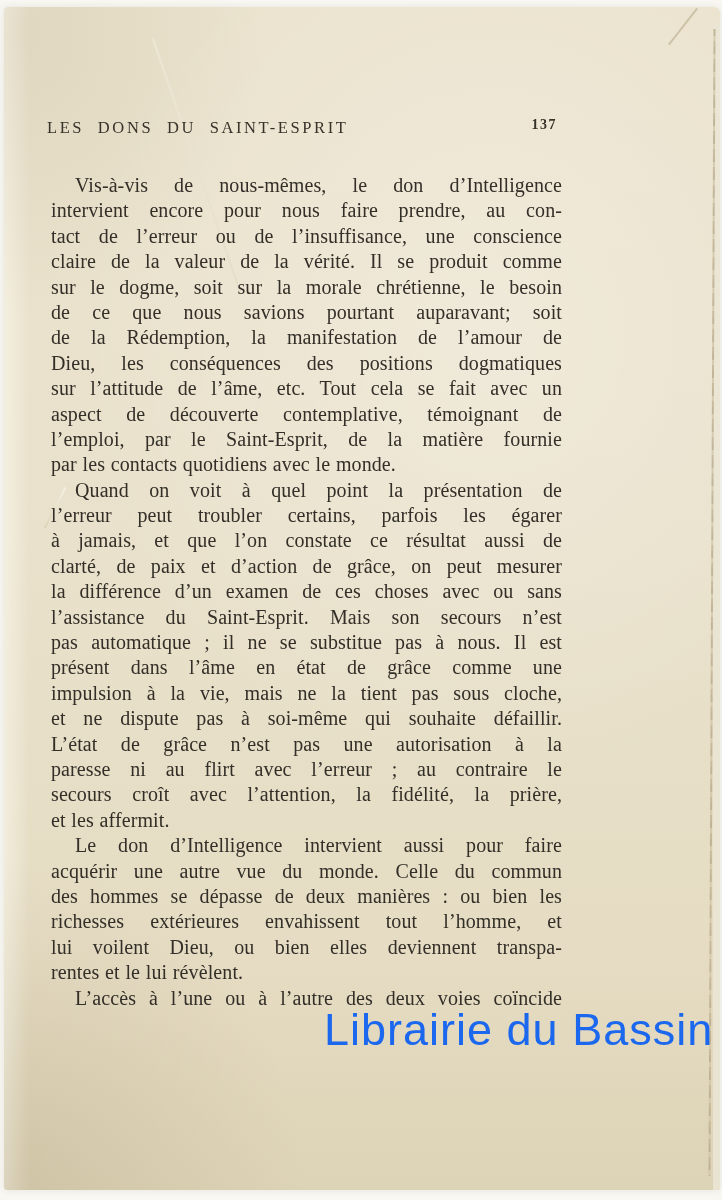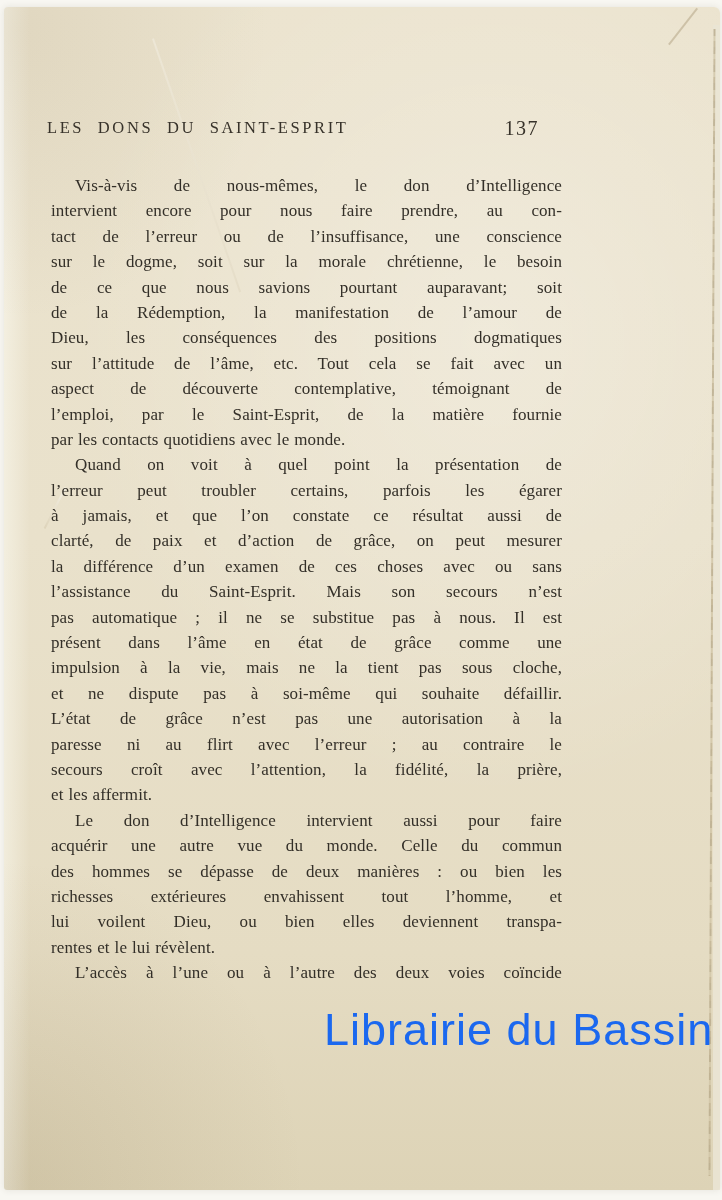--- a/index.html
+++ b/index.html
@@ -47,31 +47,31 @@
   
   .running-header{
     position:absolute;left:43px;top:111px;width:511px;height:24px;
     color:#37322a;
   }
   .running-title{
     display:block;text-align:left;
     font-size:16.5px;letter-spacing:2.6px;word-spacing:7px;font-weight:500;
   }
   .folio{
-    position:absolute;right:19px;top:-1px;
-    font-size:20px;letter-spacing:1.5px;
+    position:absolute;right:1px;top:-1px;
+    font-size:14px;letter-spacing:1.5px;font-weight:bold;
   }
   
   .text-block{
     position:absolute;left:47px;top:166px;width:511px;
     color:#332f28;
   }
   .line{
     height:25.4px;line-height:25.4px;
-    font-size:17px;
+    font-size:20px;
     letter-spacing:0.1px;word-spacing:0.6px;
     text-align:justify;text-align-last:justify;
     white-space:normal;overflow:visible;
   }
   .line.indent{text-indent:24px;}
   .line.endline{text-align-last:left;}
   
   .watermark{
     position:absolute;left:320px;top:1000px;z-index:5;
     font-family:"Liberation Sans","DejaVu Sans",sans-serif;
@@ -93,20 +93,21 @@
   <div class="running-header">
     <span class="running-title">LES DONS DU SAINT-ESPRIT</span>
     <span class="folio">137</span>
   </div>
 
   <div class="text-block">
       <div>
         <div class="line indent">Vis-à-vis de nous-mêmes, le don d’Intelligence</div>
         <div class="line">intervient encore pour nous faire prendre, au con-</div>
         <div class="line">tact de l’erreur ou de l’insuffisance, une conscience</div>
+        <div class="line">claire de la valeur de la vérité. Il se produit comme</div>
         <div class="line">sur le dogme, soit sur la morale chrétienne, le besoin</div>
         <div class="line">de ce que nous savions pourtant auparavant; soit</div>
         <div class="line">de la Rédemption, la manifestation de l’amour de</div>
         <div class="line">Dieu, les conséquences des positions dogmatiques</div>
         <div class="line">sur l’attitude de l’âme, etc. Tout cela se fait avec un</div>
         <div class="line">aspect de découverte contemplative, témoignant de</div>
         <div class="line">l’emploi, par le Saint-Esprit, de la matière fournie</div>
         <div class="line endline">par les contacts quotidiens avec le monde.</div>
       </div>
       <div>

